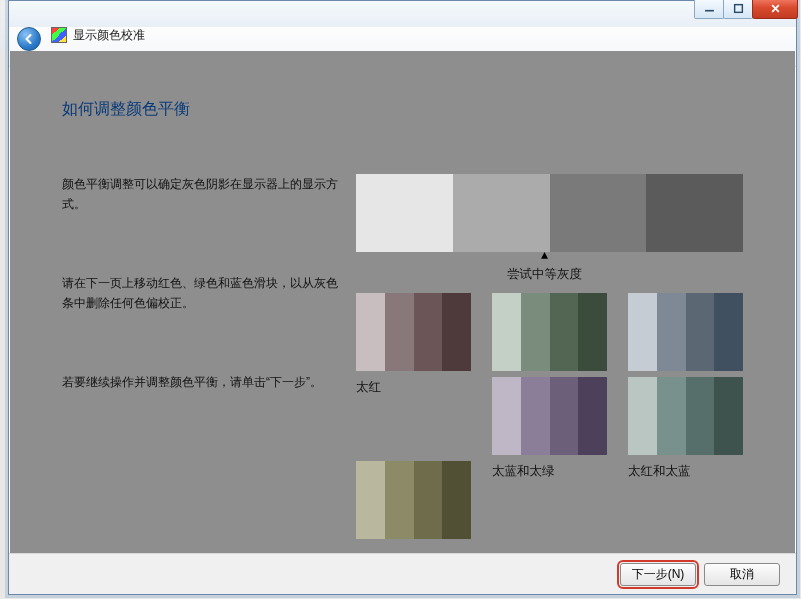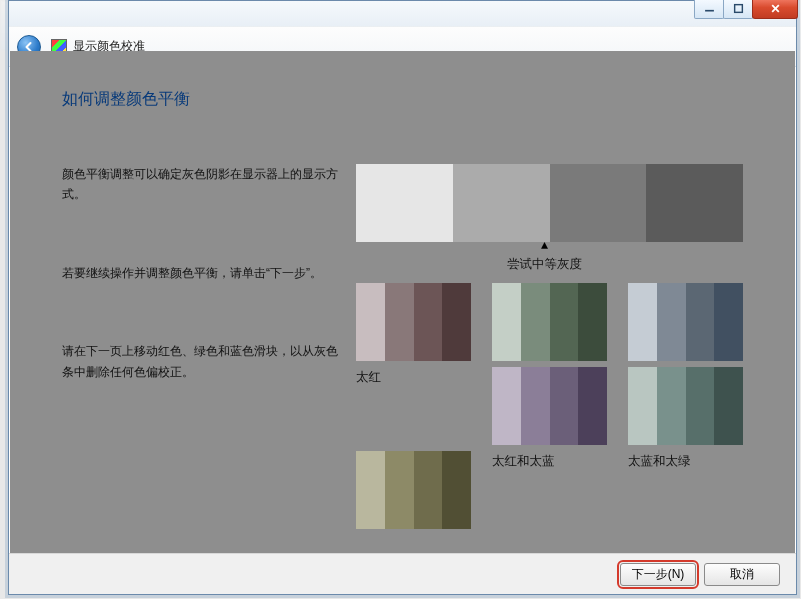--- a/index.html
+++ b/index.html
@@ -39,41 +39,41 @@
     display: flex; align-items: center; justify-content: center;
     font-size: 10px; color: #2a4a6a; border-radius: 0 0 2px 2px;
   }
   .win-btn.close {
     width: 46px; background: linear-gradient(#f17a63, #d94b2e 45%, #c13b22);
     border-color: #9c2c1a; color: #fff; border-radius: 0 0 3px 3px;
   }
   .win-btn svg { width: 11px; height: 11px; }
 
   .nav-row {
-    height: 40px; display: flex; align-items: center; padding: 0 8px;
+    height: 40px; display: flex; align-items: flex-start; padding: 0 8px;
     background: linear-gradient(#fdfdfd, #f2f5f8);
     border-bottom: 1px solid #d6dee6;
   }
   .back-btn {
     width: 24px; height: 24px; border-radius: 50%;
     background: radial-gradient(circle at 35% 30%, #8bc3f5, #2b7ac9 60%, #1a5fa5);
     border: 1px solid #1c5a93;
     display: flex; align-items: center; justify-content: center;
     color: #fff; margin-right: 10px;
   }
   .app-icon {
     width: 16px; height: 16px; margin-right: 6px;
     background: linear-gradient(135deg, #ff4040 0 25%, #40ff40 25% 50%, #4060ff 50% 75%, #ffe040 75%);
     border: 1px solid #666;
   }
   .app-title { font-size: 12px; color: #222; }
 
   .wizard-body {
     position: absolute; top: 50px; left: 1px; right: 1px; bottom: 41px;
-    background: #8e8e8e; padding: 38px 52px 20px 52px;
+    background: #8e8e8e; padding: 48px 52px 20px 52px;
   }
   .wiz-title { color: #083a7a; font-size: 16px; font-weight: 400; }
 
   .content-row { display: flex; margin-top: 54px; }
   .left-col { width: 298px; font-size: 12px; color: #111; line-height: 1.7; }
   .left-col p { margin-bottom: 58px; }
   .right-col { flex: 1; }
 
   .top-swatch { display: flex; height: 78px; margin-left: 10px; }
   .top-swatch div { flex: 1; }
@@ -150,22 +150,22 @@
     <div class="app-icon"></div>
     <div class="app-title">显示颜色校准</div>
   </div>
 
   <div class="wizard-body">
     <div class="wiz-title">如何调整颜色平衡</div>
 
     <div class="content-row">
       <div class="left-col">
         <p>颜色平衡调整可以确定灰色阴影在显示器上的显示方式。</p>
+        <p>请在下一页上移动红色、绿色和蓝色滑块，以从灰色条中删除任何色偏校正。</p>
         <p>若要继续操作并调整颜色平衡，请单击“下一步”。</p>
-        <p>请在下一页上移动红色、绿色和蓝色滑块，以从灰色条中删除任何色偏校正。</p>
       </div>
 
       <div class="right-col">
         <div class="top-swatch" id="top-swatch">
             <div style="background: rgb(230, 230, 230);"></div>
             <div style="background: rgb(171, 171, 171);"></div>
             <div style="background: rgb(122, 122, 122);"></div>
             <div style="background: rgb(91, 91, 91);"></div>
           </div>
         <div class="caret-row">
@@ -204,22 +204,22 @@
               <div style="background: rgb(121, 145, 140);"></div>
               <div style="background: rgb(87, 111, 106);"></div>
               <div style="background: rgb(62, 82, 78);"></div>
             </div>
             <div class="sw">
               <div style="background: rgb(185, 183, 158);"></div>
               <div style="background: rgb(141, 138, 103);"></div>
               <div style="background: rgb(111, 108, 76);"></div>
               <div style="background: rgb(81, 79, 52);"></div>
             </div>
+            <div class="sw-label">太蓝和太绿</div>
             <div class="sw-label">太红和太蓝</div>
-            <div class="sw-label">太蓝和太绿</div>
           </div>
       </div>
     </div>
   </div>
 
   <div class="footer">
     <div class="btn primary-outline">下一步(N)</div>
     <div class="btn">取消</div>
   </div>
 

